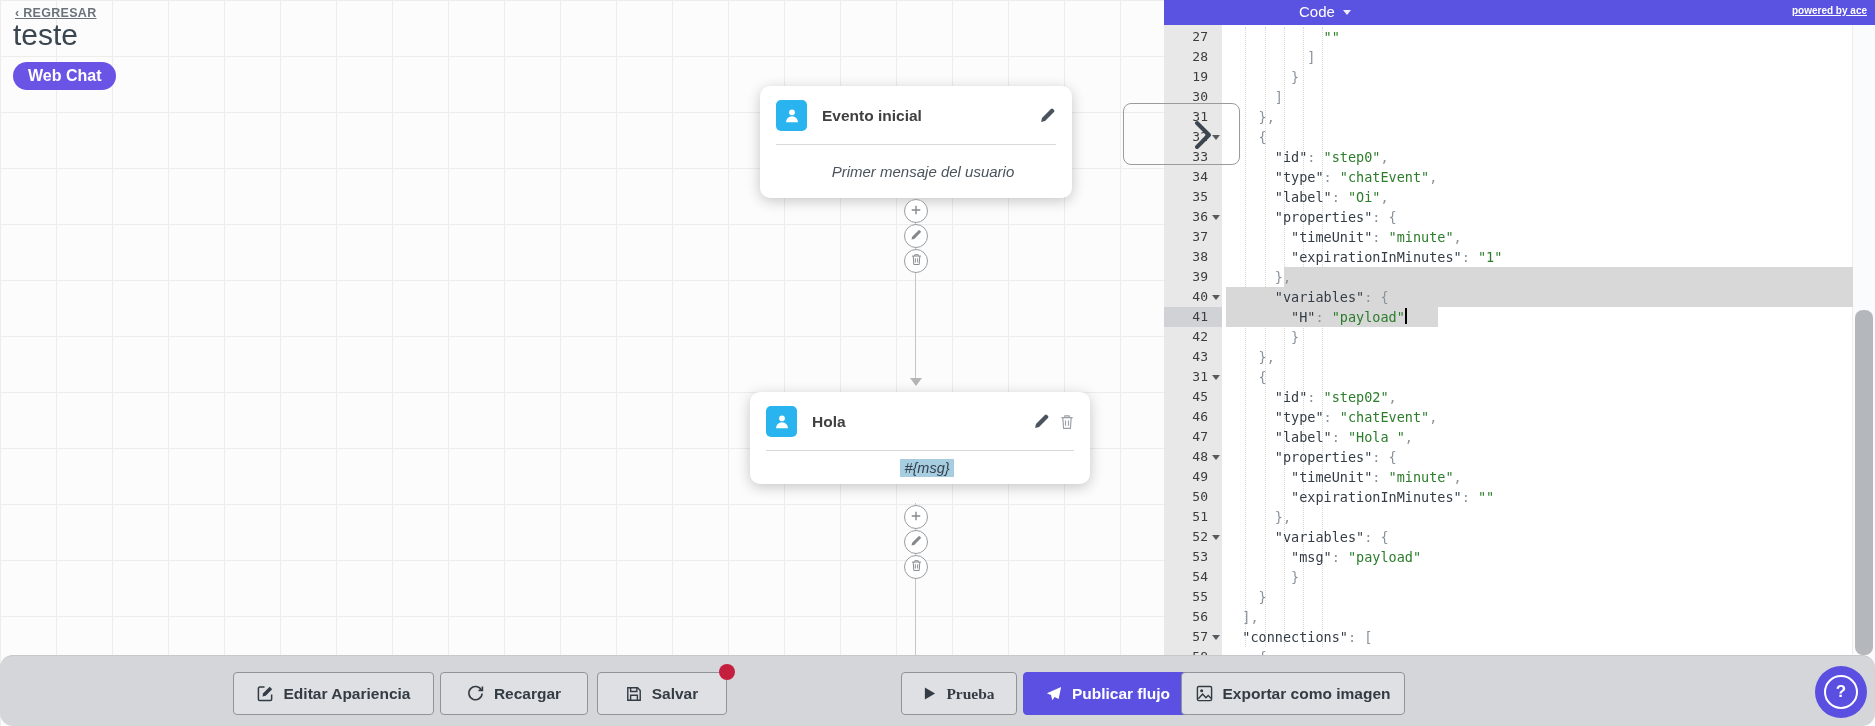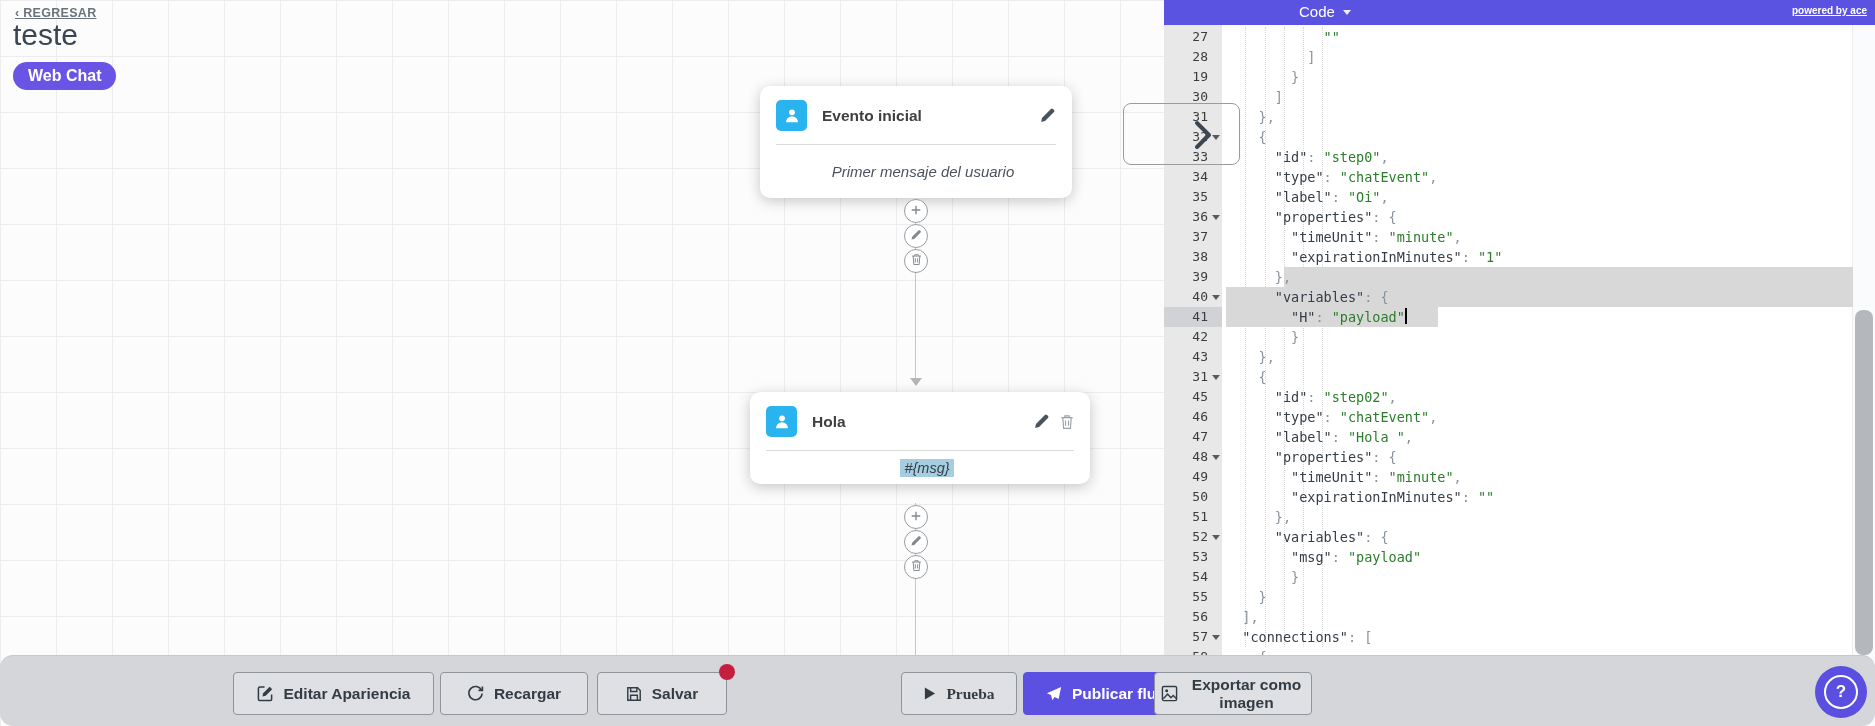--- a/index.html
+++ b/index.html
@@ -331,21 +331,21 @@
       <span>Prueba</span>
     </button>
     <button class="tb-btn primary" style="left:1023px;width:170px;">
       <span class="tb-icon">
         <svg width="16" height="16" viewBox="0 0 18 18">
             <path d="M17 1L1 8.2l4.6 2L7.2 16l2.5-3.5 4.5 2z" fill="#fff"></path>
           </svg>
       </span>
       <span>Publicar flujo</span>
     </button>
-    <button class="tb-btn" style="left:1154px;width:158px;">
+    <button class="tb-btn" style="left:1181px;width:224px;">
       <span class="tb-icon">
         <svg width="17" height="17" viewBox="0 0 18 18" fill="none" stroke="#333c44" stroke-width="1.5">
             <rect x="1.5" y="1.5" width="15" height="15" rx="1.5"></rect>
             <circle cx="6" cy="6" r="1.6" fill="#333c44" stroke="none"></circle>
             <path d="M2.5 14.5l4.5-5 3.5 4 2.4-2.4 3.6 3.4"></path>
           </svg>
       </span>
       <span>Exportar como imagen</span>
     </button>
     <button class="help-button">

